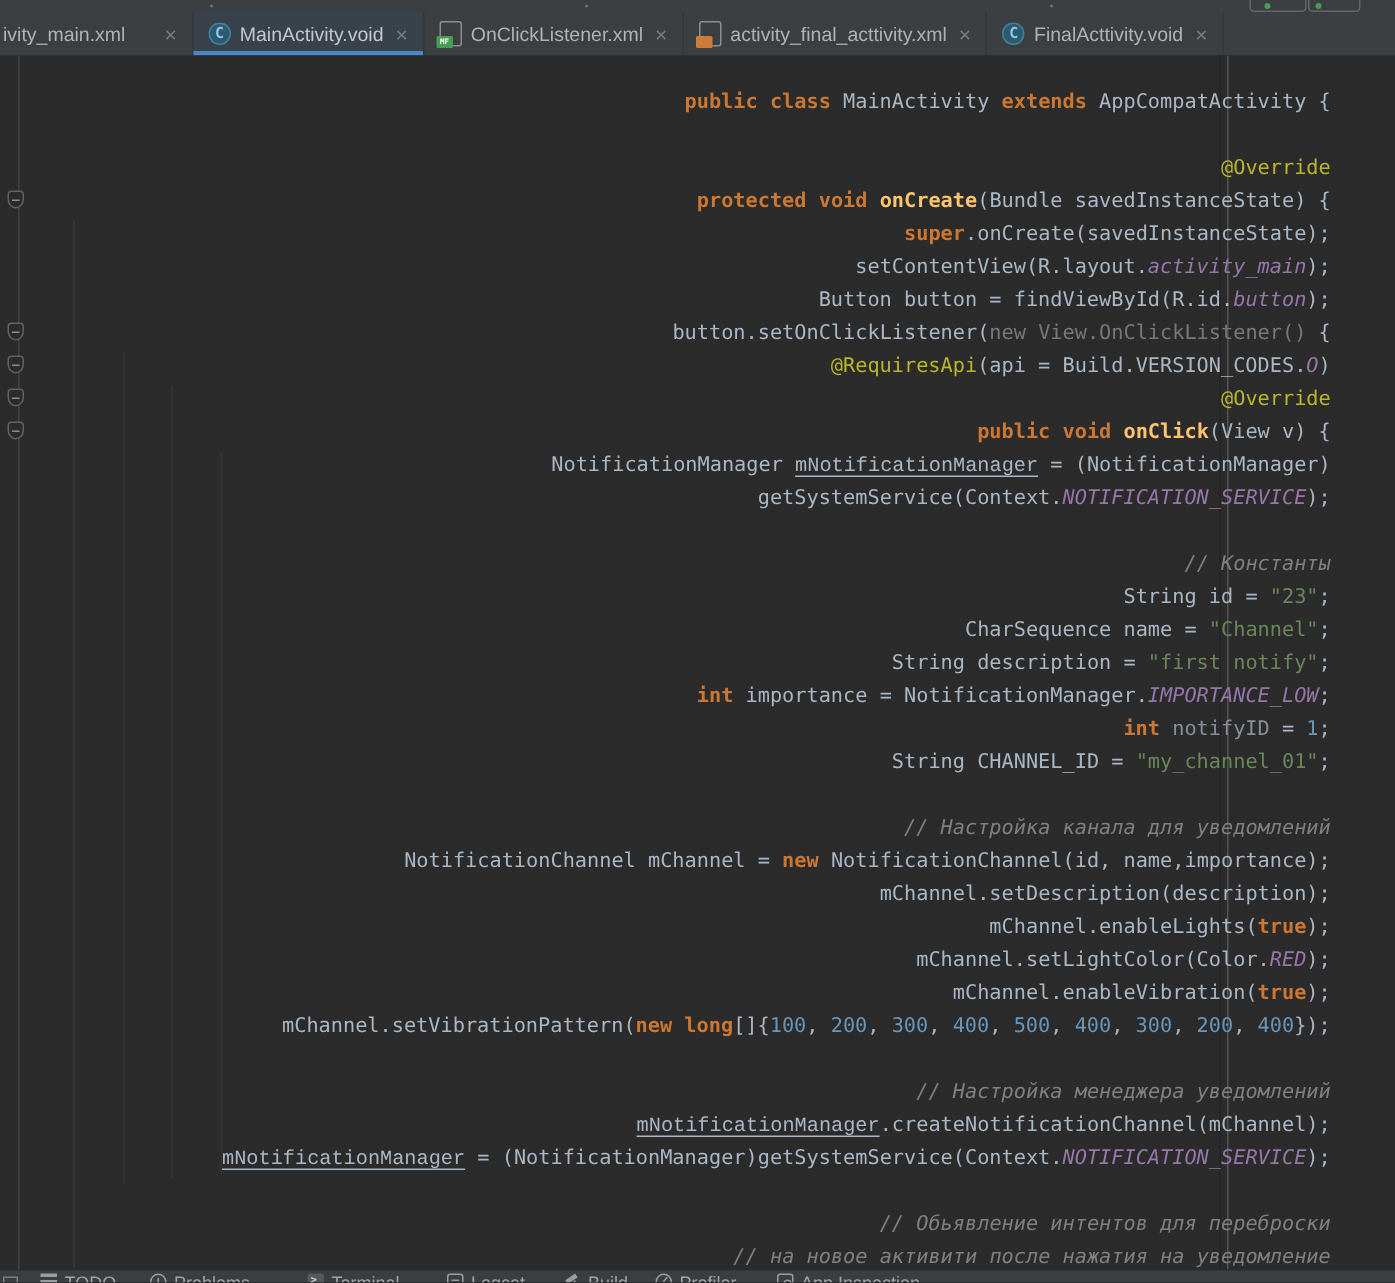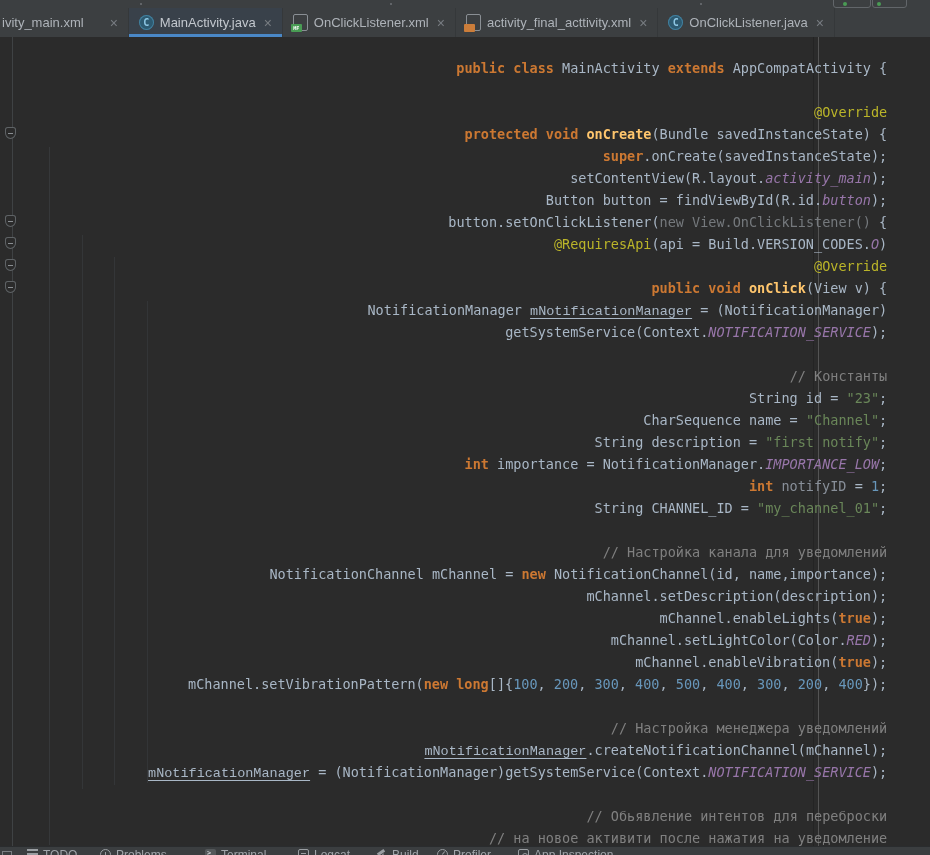--- a/index.html
+++ b/index.html
@@ -43,21 +43,21 @@
   .code{position:absolute;left:18px;top:20px;white-space:pre;
         font-family:"DejaVu Sans Mono","Liberation Mono",monospace;font-size:13.5px;line-height:22px;text-align:right;}
   .code-line{height:22px;}
   .seg.pl{color:var(--pl,#a9b7c6);}
   .seg.kw{color:var(--kw,#cc7832);font-weight:bold;}
   .seg.meth{color:var(--meth,#ffc66d);font-weight:bold;}
   .seg.ann{color:var(--ann,#bbb529);}
   .seg.st{color:var(--st,#9876aa);font-style:italic;}
   .seg.str{color:var(--str,#6a8759);}
   .seg.num{color:var(--num,#6897bb);}
-  .seg.cmt{color:var(--cmt,#808080);}
+  .seg.cmt{color:var(--cmt,#808080);font-style:italic;}
   .seg.dim{color:var(--dim,#75797d);}
   .seg.unu{color:var(--unused,#888f99);}
   .seg.un{color:var(--pl,#a9b7c6);text-decoration:underline;text-underline-offset:3px;font-family:Liberation Mono, monospace;}
 
   
   .bottom-bar{position:absolute;left:0;top:846px;width:930px;height:26px;background:#3b3e40;
               border-top:1px solid #2a2c2e;}
   .bb-item{position:absolute;top:1px;display:flex;align-items:flex-start;gap:5px;
            color:#a1a5aa;font-size:12px;line-height:14px;}
   .bb-ic{width:11px;height:11px;margin-top:1px;flex:0 0 auto;position:relative;}
@@ -91,40 +91,40 @@
     <div class="green-dot" style="left:877px;"></div>
   </div>
 
   <div class="tab-bar" id="tabs">
       <div class="tab first">
         <span>ivity_main.xml</span>
         <span class="close">×</span>
       </div>
       <div class="tab active">
         <span class="icon-class">C</span>
-        <span>MainActivity.java</span>
+        <span>MainActivity.void</span>
         <span class="close">×</span>
       </div>
       <div class="tab">
         <span class="icon-file">
           <span class="badge mf">MF</span>
         </span>
         <span>OnClickListener.xml</span>
         <span class="close">×</span>
       </div>
       <div class="tab">
         <span class="icon-file">
           <span class="badge xmlo"></span>
         </span>
         <span>activity_final_acttivity.xml</span>
         <span class="close">×</span>
       </div>
       <div class="tab">
         <span class="icon-class">C</span>
-        <span>OnClickListener.java</span>
+        <span>FinalActtivity.void</span>
         <span class="close">×</span>
       </div>
     </div>
 
   <div class="editor" id="editor">
     <div class="gutter-line"></div>
     <div class="indent-guide" style="left:49px;top:110px;bottom:10px;background:#36383a;"></div>
     <div class="indent-guide" style="left:82px;top:198px;bottom:66px;background:#343638;"></div>
     <div class="indent-guide" style="left:114px;top:220px;bottom:70px;background:#343638;"></div>
     <div class="indent-guide" style="left:147px;top:264px;bottom:72px;background:#333537;"></div>

